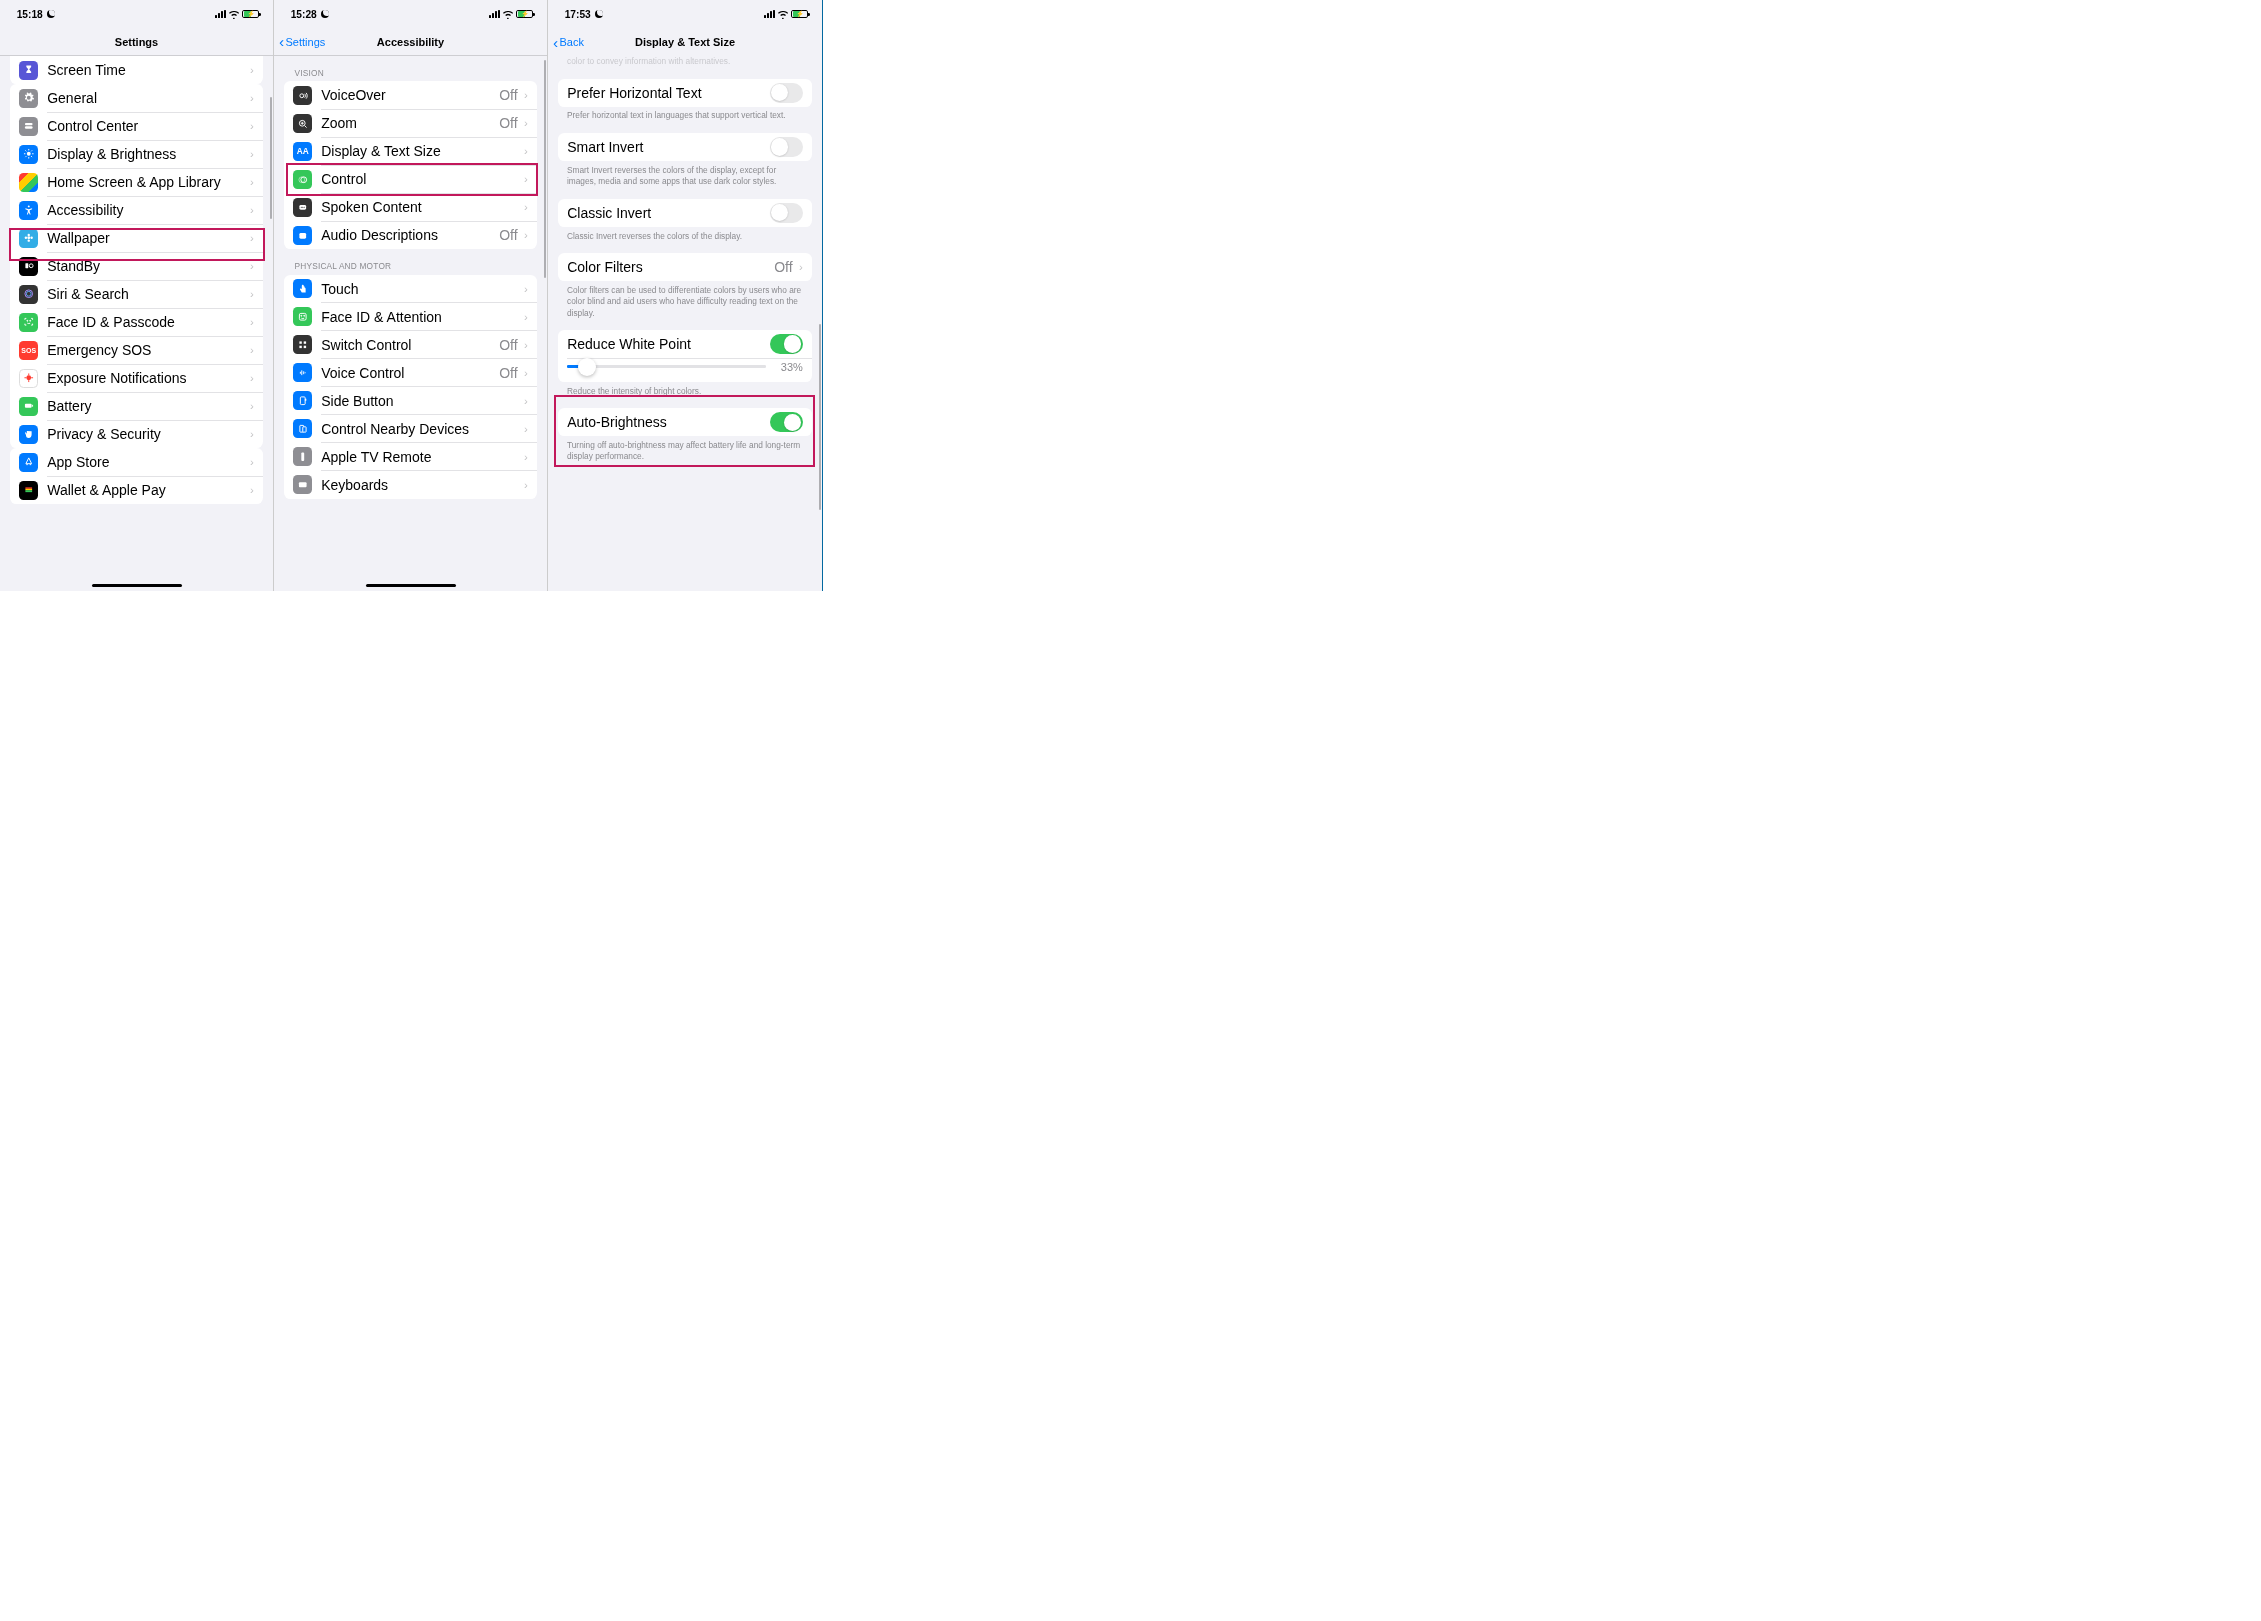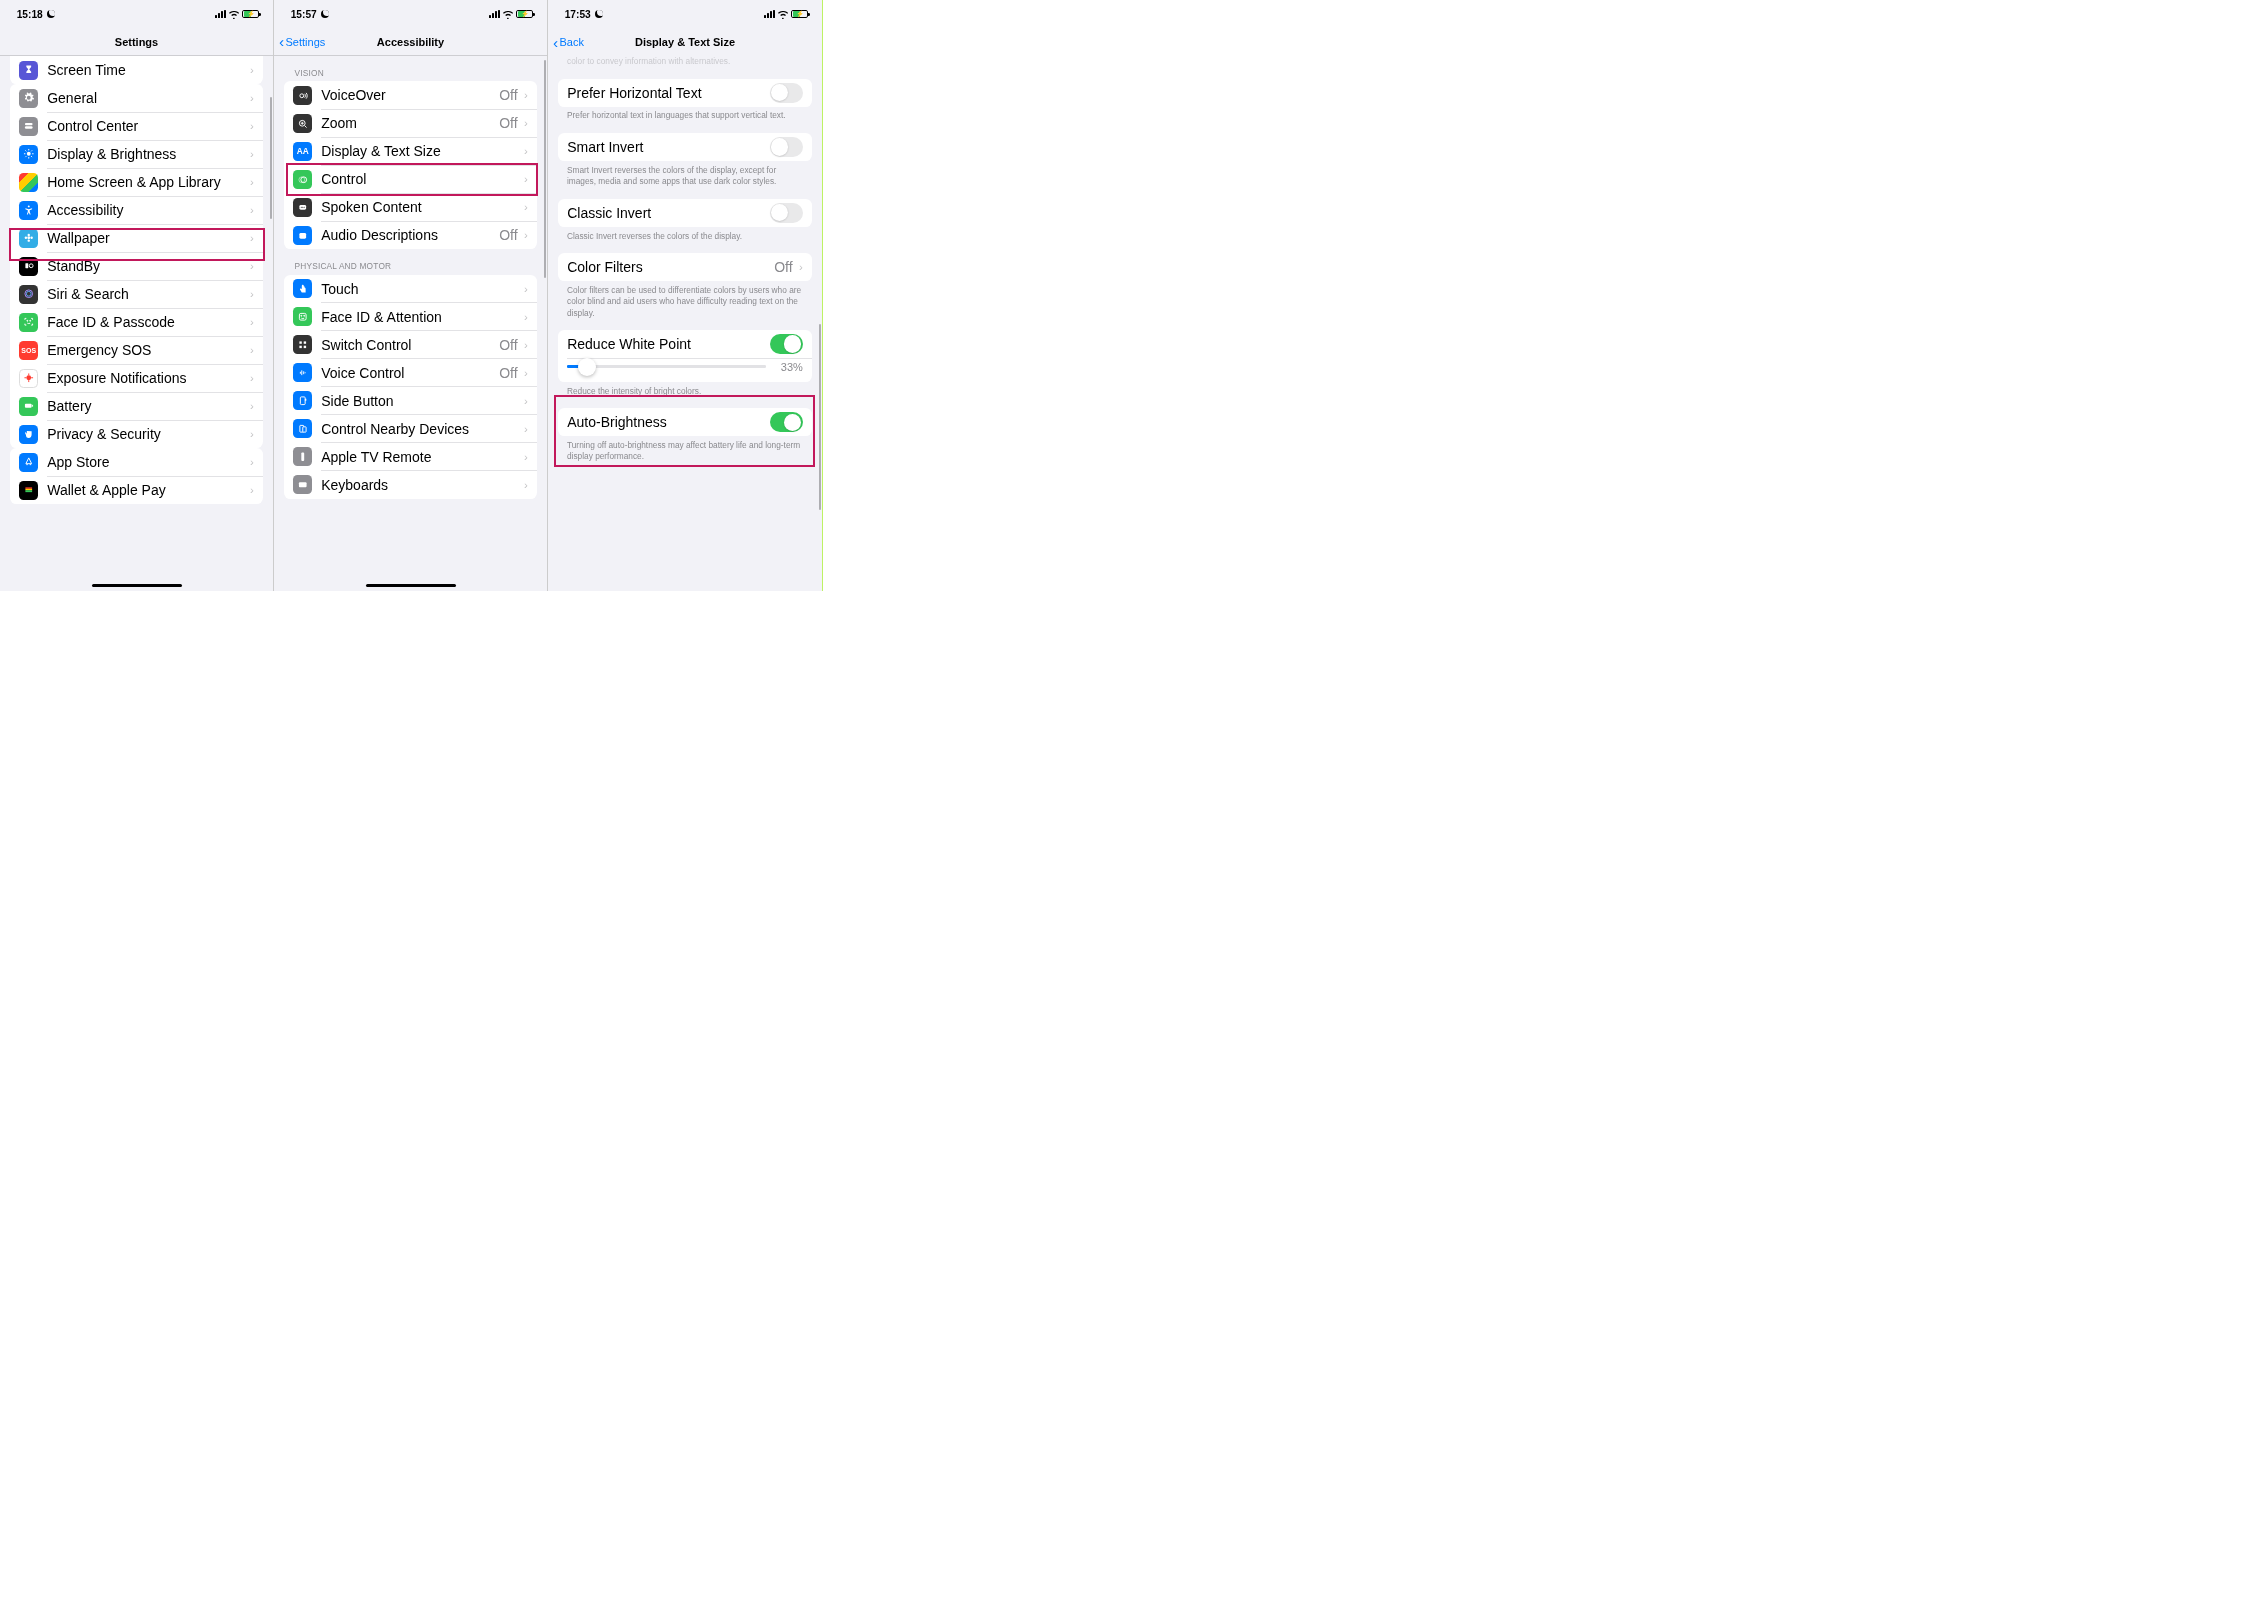--- a/index.html
+++ b/index.html
@@ -1,17 +1,17 @@
 <!DOCTYPE html>
 <html style="font-size:10.2px"><head>
 <meta charset="utf-8">
 <style>
   * { box-sizing: border-box; margin: 0; padding: 0; font-family: -apple-system, "Helvetica Neue", Arial, sans-serif; -webkit-font-smoothing: antialiased; }
   body { background: #fff; }
-  .canvas { width: 823px; height: 591px; display: flex; background: #bef264; }
+  .canvas { width: 823px; height: 591px; display: flex; background: #0369a1; }
   .phone { width: 274px; height: 591px; background: #f2f2f7; position: relative; overflow: hidden; border-right: 0.6px solid #ccc; }
   .phone:last-child { border-right: none; }
 
   
   .status { height: 28px; display: flex; align-items: center; justify-content: space-between; padding: 0 14px 0 16.7px; font-size: 10.2px; font-weight: 600; }
   .status .left { display: flex; align-items: center; gap: 3.8px; }
   .status .right { display: flex; align-items: center; gap: 3.2px; }
   .moon { width: 8.3px; height: 8.3px; border-radius: 50%; background: #000; position: relative; overflow: hidden; }
   .moon::after { content:""; position:absolute; width:8.3px;height:8.3px;border-radius:50%; background:#f2f2f7; left:2.6px; top:-1.9px; }
   .bars { display:flex; align-items:flex-end; gap:1px; height:7.7px;}
@@ -298,21 +298,21 @@
           </div>
     </div>
   </div>
   <div class="hl" style="left:9px;top:228px;width:256px;height:33px;"></div>
   <div class="homebar"></div>
 </div>
 
 <div class="phone">
   <div class="status">
     <div class="left">
-          <span>15:57</span>
+          <span>15:28</span>
           <span class="moon"></span>
         </div>
     <div class="right">
           <span class="bars">
             <span></span>
             <span></span>
             <span></span>
             <span></span>
           </span>
           <span class="wifi"><svg viewBox="0 0 16 12">

